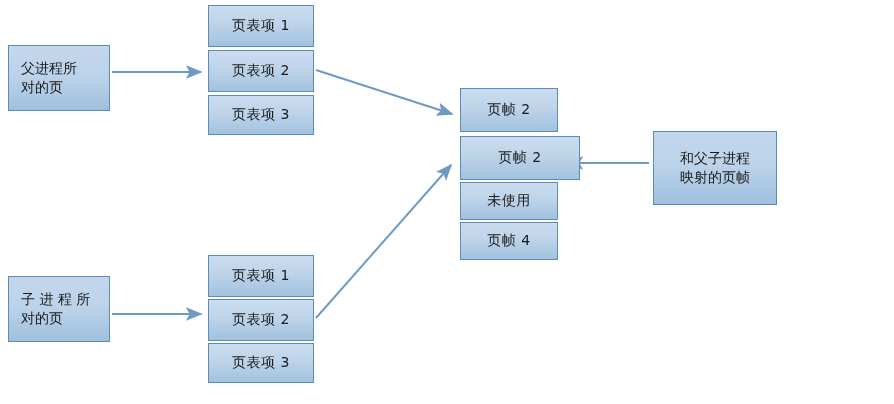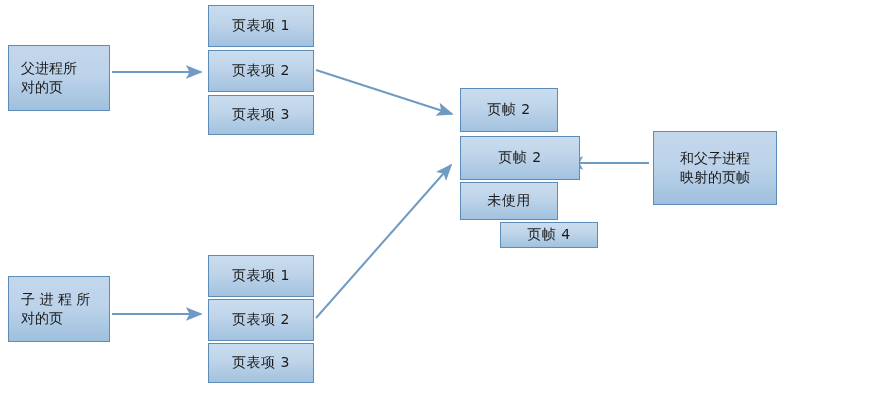--- a/index.html
+++ b/index.html
@@ -112,21 +112,21 @@
 
   <div class="cell" style="left:460px; top:88px; width:98px; height:44px;">
     <span>页帧 2</span>
   </div>
   <div class="cell" style="left:460px; top:136px; width:120px; height:44px;">
     <span>页帧 2</span>
   </div>
   <div class="cell" style="left:460px; top:182px; width:98px; height:38px;align-items:center;">
     <span>未使用</span>
   </div>
-  <div class="cell" style="left:460px; top:222px; width:98px; height:26px;margin-left:40px;">
+  <div class="cell" style="left:460px; top:222px; width:98px; height:38px;">
     <span>页帧 4</span>
   </div>
 
   <div class="node" style="left:653px; top:131px; width:124px; height:74px;">
     <span>和父子进程
 映射的页帧</span>
   </div>
 
 </div>
 

